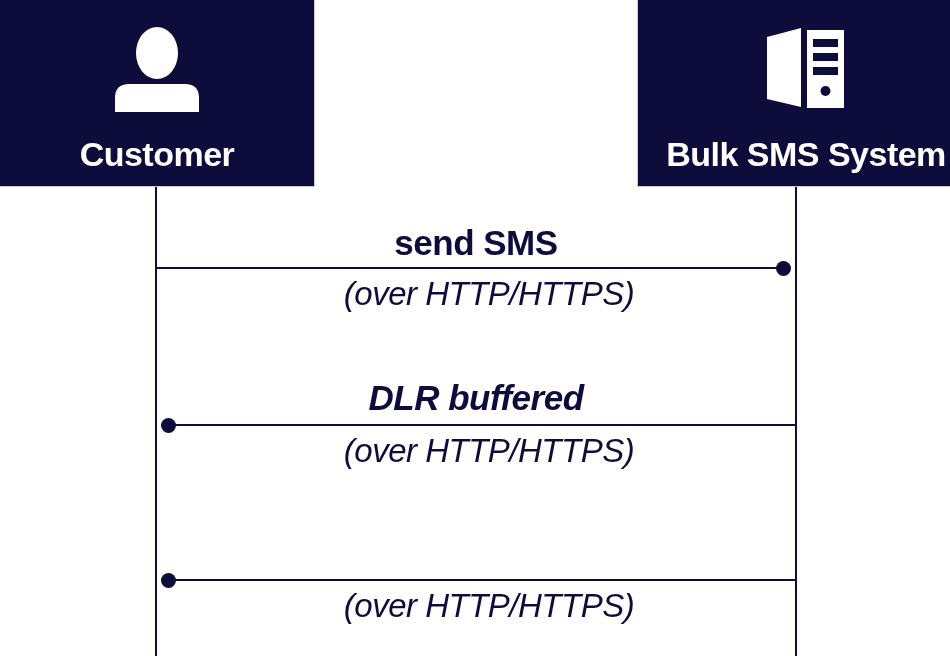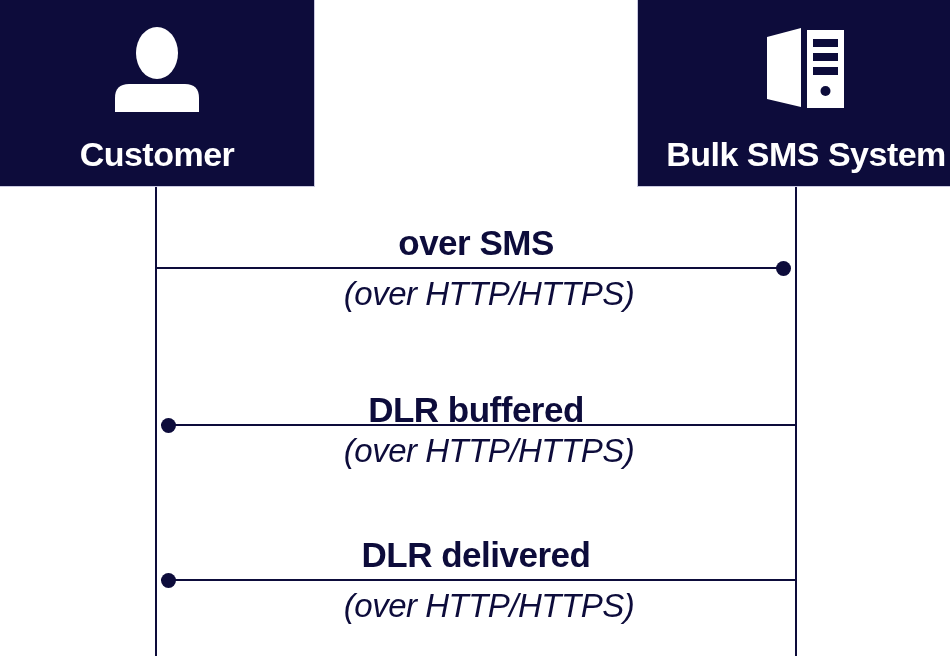--- a/index.html
+++ b/index.html
@@ -32,21 +32,21 @@
     white-space:nowrap;
   }
   .msg-title{font-size:35px;font-weight:700;letter-spacing:-0.5px;line-height:38px;}
   .msg-sub{font-size:33px;font-style:italic;font-weight:400;letter-spacing:-0.5px;line-height:38px;padding-left:13px;}
   
   .m1-title{top:224px;}
   .m1-line{left:156px;top:267px;width:634px;}
   .m1-dot{left:776px;top:261px;}
   .m1-sub{top:275px;}
   
-  .m2-title{top:391px;}
+  .m2-title{top:379px;font-style:italic;}
   .m2-line{left:161px;top:424px;width:635px;}
   .m2-dot{left:161px;top:418px;}
   .m2-sub{top:432px;}
   
   .m3-title{top:536px;}
   .m3-line{left:161px;top:579px;width:635px;}
   .m3-dot{left:161px;top:573px;}
   .m3-sub{top:587px;}
 </style>
 </head>
@@ -74,28 +74,27 @@
         <rect x="46" y="39" width="25" height="8" fill="#0d0c3b"></rect>
         <circle cx="58.5" cy="63" r="5" fill="#0d0c3b"></circle>
       </svg>
     </div>
     <div class="actor-label">Bulk SMS System</div>
   </div>
 
   <div class="lifeline customer"></div>
   <div class="lifeline bulk"></div>
 
-  <div class="msg-label msg-title m1-title">over SMS</div>
+  <div class="msg-label msg-title m1-title">send SMS</div>
   <div class="msg-line m1-line"></div>
   <div class="msg-dot m1-dot"></div>
   <div class="msg-label msg-sub m1-sub">(over HTTP/HTTPS)</div>
 
   <div class="msg-label msg-title m2-title">DLR buffered</div>
   <div class="msg-line m2-line"></div>
   <div class="msg-dot m2-dot"></div>
   <div class="msg-label msg-sub m2-sub">(over HTTP/HTTPS)</div>
 
-  <div class="msg-label msg-title m3-title">DLR delivered</div>
   <div class="msg-line m3-line"></div>
   <div class="msg-dot m3-dot"></div>
   <div class="msg-label msg-sub m3-sub">(over HTTP/HTTPS)</div>
 
 </div>
 
 </body></html>

